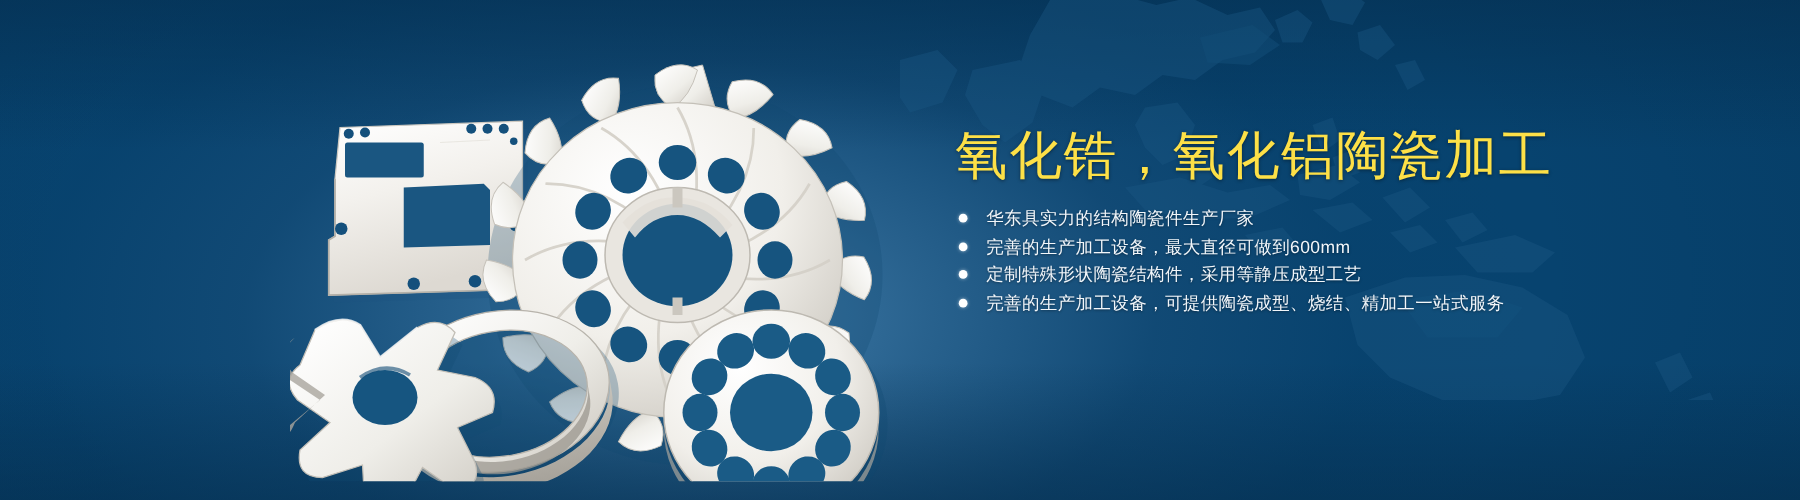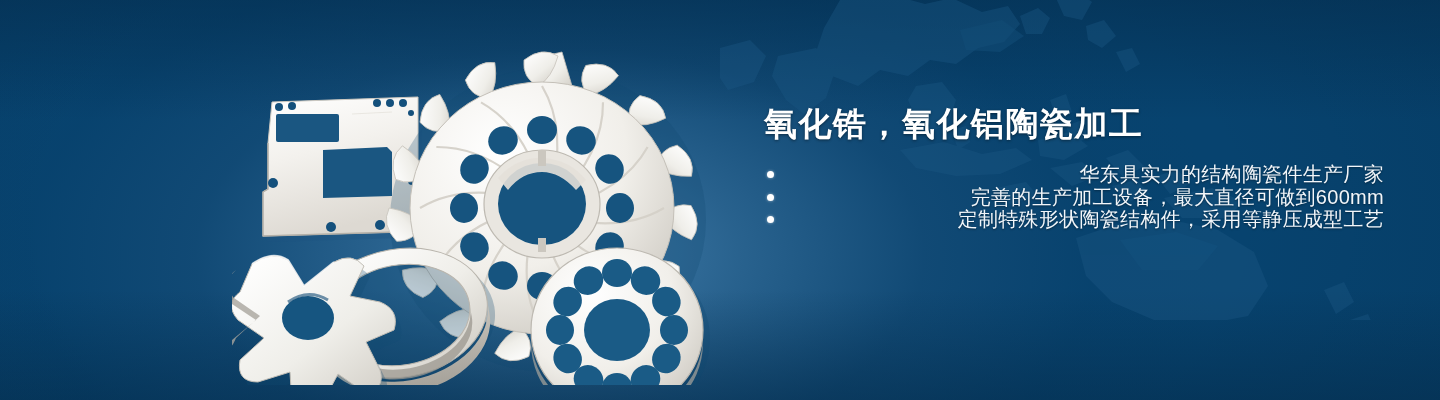--- a/index.html
+++ b/index.html
@@ -32,29 +32,29 @@
   .bg-botshade{
     position:absolute;left:0;right:0;bottom:0;height:110px;
     background:linear-gradient(0deg,rgba(4,42,72,0.50) 0%,rgba(4,42,72,0) 100%);
   }
   
   .worldmap{position:absolute;right:0;top:-10px;width:720px;height:330px;opacity:.5;}
   .worldmap svg{width:100%;height:100%;display:block;}
   
   .content{position:absolute;left:764px;top:104px;width:620px;}
   .headline{
-    color:#ffffff;font-size:33px;line-height:40px;font-weight:700;
+    color:#fde047;font-size:42px;line-height:40px;font-weight:400;
     letter-spacing:1.5px;white-space:nowrap;
     text-shadow:0 1px 3px rgba(0,0,0,.45);
   }
   .bullets{list-style:none;margin:19px 0 0 3px;padding:0;}
   .bullets li{
     position:relative;padding-left:22px;
-    color:#f2f6fa;font-size:20px;line-height:22.5px;letter-spacing:.3px;
-    text-shadow:0 1px 2px rgba(0,0,0,.40);white-space:nowrap;text-align:right;
+    color:#f2f6fa;font-size:14px;line-height:22.5px;letter-spacing:.3px;
+    text-shadow:0 1px 2px rgba(0,0,0,.40);white-space:nowrap;
   }
   .bullets li .dot{
     position:absolute;left:0;top:8px;width:7px;height:7px;border-radius:50%;
     background:#ffffff;box-shadow:0 0 3px rgba(255,255,255,.55);
   }
   
   .products{position:absolute;left:232px;top:40px;width:490px;height:345px;}
   .products svg{width:100%;height:100%;display:block;}
 </style>
 </head>
@@ -275,16 +275,20 @@
         <span>华东具实力的结构陶瓷件生产厂家</span>
       </li>
       <li>
         <span class="dot"></span>
         <span>完善的生产加工设备，最大直径可做到600mm</span>
       </li>
       <li>
         <span class="dot"></span>
         <span>定制特殊形状陶瓷结构件，采用等静压成型工艺</span>
       </li>
+      <li>
+        <span class="dot"></span>
+        <span>完善的生产加工设备，可提供陶瓷成型、烧结、精加工一站式服务</span>
+      </li>
     </ul>
   </div>
 
 </div>
 
 </body></html>

